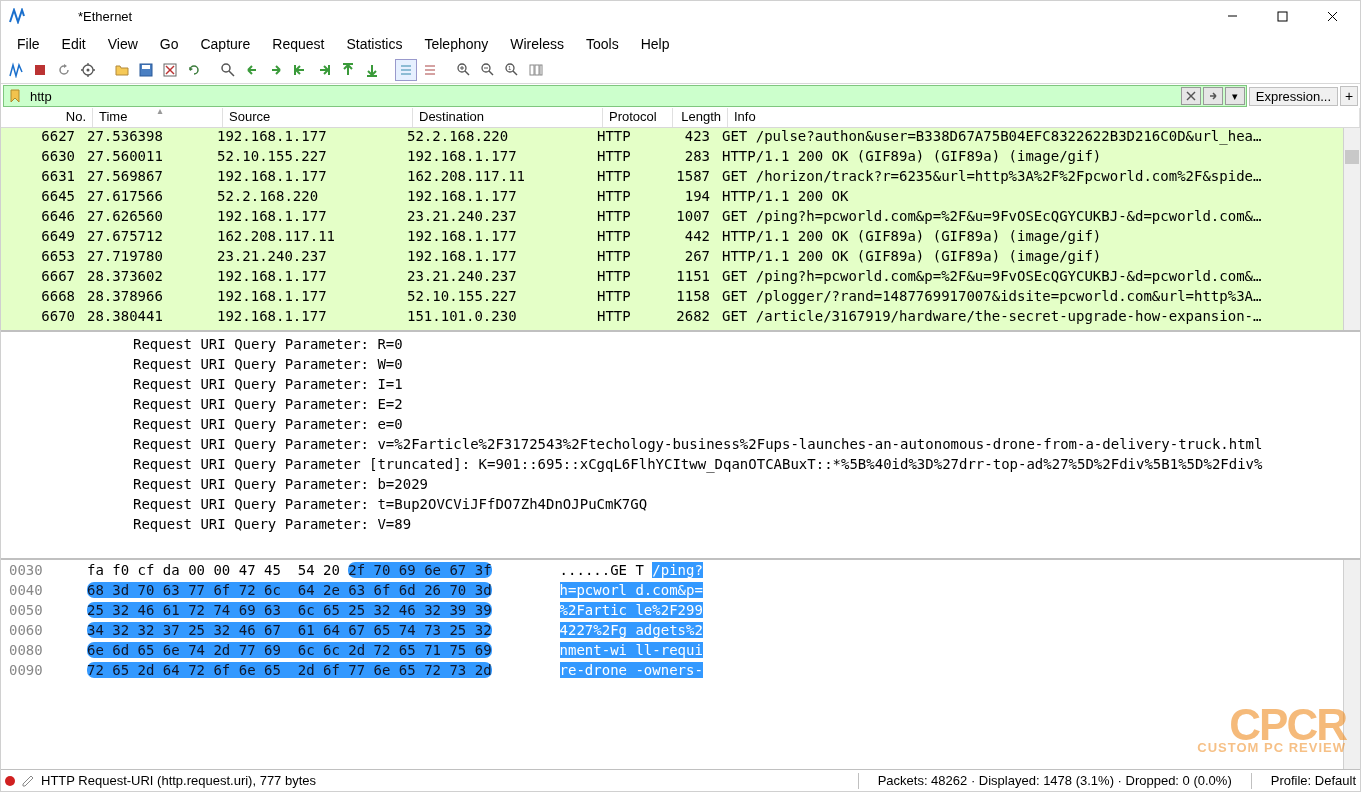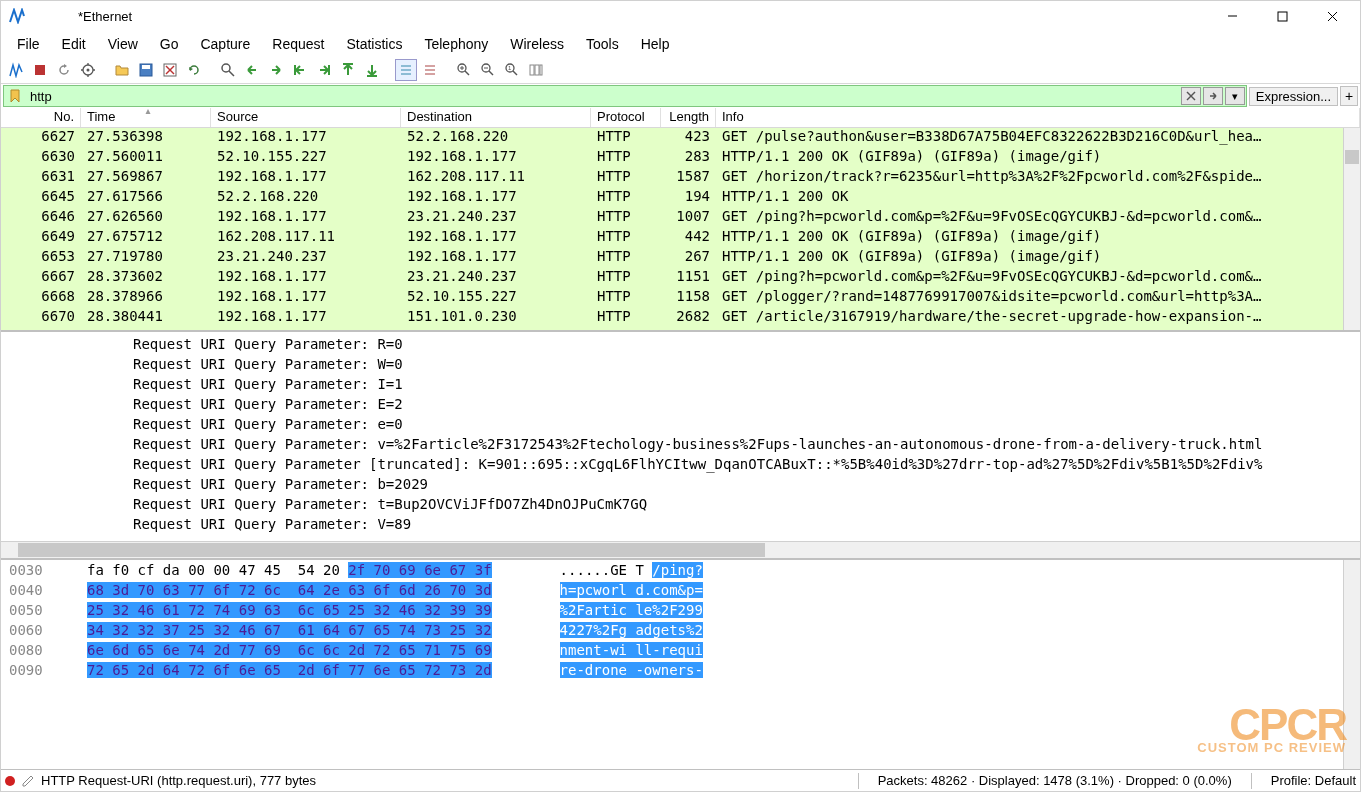--- a/index.html
+++ b/index.html
@@ -15,46 +15,46 @@
 .tbtn { width: 22px; height: 22px; display: flex; align-items: center; justify-content: center; border: 1px solid transparent; }
 .tsep { width: 8px; }
 .filterbar { display: flex; align-items: center; background: #ccffcc; border: 1px solid #7fc67f; height: 22px; }
 .filterbar .bookmark { width: 18px; height: 18px; margin: 0 2px; display:flex; align-items:center; justify-content:center; }
 .filterbar input { flex: 1; background: #ccffcc; border: none; font-size: 13px; padding: 0 4px; outline: none; }
 .filterbar .fbtn { width: 20px; height: 18px; background: #e6e6e6; border: 1px solid #999; margin: 0 1px; display:flex; align-items:center; justify-content:center; font-size:11px; }
 .filterbar-row { display: flex; align-items: center; padding: 1px 2px; gap: 2px; }
 .expr-btn { background: #f0f0f0; border: 1px solid #c0c0c0; padding: 1px 6px; font-size: 13px; text-align: right; }
 .plus-btn { background: #f0f0f0; border: 1px solid #c0c0c0; width: 18px; height: 20px; display:flex; align-items:center; justify-content:center; font-size:14px; }
 .packet-list { display: flex; flex-direction: column; flex: 0 0 224px; border-bottom: 2px solid #c0c0c0; position: relative; }
-.pl-header { display: flex; background: #fff; border-bottom: 1px solid #d8d8d8; font-size: 13px; height: 20px; }
+.pl-header { display: flex; background: #fff; border-bottom: 1px solid #d8d8d8; font-size: 13px; height: 20px; padding-left: 12px; }
 .pl-header .col { border-right: 1px solid #e0e0e0; padding: 1px 6px; position: relative; overflow: hidden; white-space: nowrap; }
 .pl-body { flex: 1; overflow-y: auto; background: #e4ffc7; font-family: Consolas, monospace; font-size: 14px; }
 .pl-row { display: flex; height: 20px; }
 .pl-row .cell { padding: 0 6px; overflow: hidden; white-space: nowrap; text-overflow: clip; }
 .col-no { width: 80px; text-align: right; }
 .col-time { width: 130px; }
 .col-src { width: 190px; }
 .col-dst { width: 190px; }
 .col-proto { width: 70px; }
 .col-len { width: 55px; text-align: right; }
 .col-info { flex: 1; }
 .sort-arrow { position: absolute; top: -3px; left: 50%; font-size: 10px; color: #999; }
 .pl-scroll { position: absolute; right: 0; top: 20px; bottom: 0; width: 17px; background: #f0f0f0; border-left: 1px solid #d0d0d0; }
 .pl-scroll .thumb { position: absolute; left: 1px; right: 1px; background: #c8c8c8; }
-.detail-pane { flex: 0 0 228px; border-bottom: 2px solid #c0c0c0; display: flex; flex-direction: column; position: relative; }
+.detail-pane { flex: 0 0 228px; border-bottom: 2px solid #c0c0c0; display: flex; position: relative; }
 .detail-body { flex: 1; overflow: hidden; font-family: Consolas, monospace; font-size: 14px; padding: 2px 4px; }
 .detail-line { white-space: pre; padding: 0 0 0 128px; line-height: 20px; }
 .detail-hscrollbar { height: 17px; background: #f0f0f0; border-top: 1px solid #d0d0d0; position: relative; }
 .detail-hscrollbar .thumb { position: absolute; top: 1px; bottom: 1px; left: 17px; width: 55%; background: #c8c8c8; }
 .hex-pane { flex: 1; display: flex; flex-direction: column; position: relative; font-family: Consolas, monospace; font-size: 14px; }
 .hex-body { flex: 1; overflow: hidden; padding: 2px 8px; }
 .hex-line { display: flex; height: 20px; gap: 28px; }
 .hex-off { width: 50px; color: #888; }
 .hex-bytes { white-space: pre; }
-.hex-bytes .sel { background: #3399ff; color: #4c1d95; }
+.hex-bytes .sel { background: #3399ff; color: #0f172a; border-radius: 7px; }
 .hex-ascii { margin-left: 40px; white-space: pre; }
 .hex-ascii .sel { background: #3399ff; color: #fff; }
 .hex-scroll { position: absolute; right: 0; top: 0; bottom: 0; width: 17px; background: #f0f0f0; border-left: 1px solid #d0d0d0; }
 .statusbar { display: flex; align-items: center; height: 22px; border-top: 1px solid #c0c0c0; font-size: 13px; padding: 0 4px; gap: 15px; }
 .statusbar .sb-left { flex: 1; display: flex; align-items: center; gap: 6px; }
 .statusbar .sep { width: 1px; height: 16px; background: #c0c0c0; margin: 0 4px; }
 .sb-dot { width: 10px; height: 10px; background: #d02020; border-radius: 50%; }
 .watermark { position: absolute; right: 14px; bottom: 16px; font-family: Arial, sans-serif; font-weight: 800; color: rgba(238,140,34,0.6); font-size: 44px; letter-spacing: -2px; line-height: 0.8; text-align: right; pointer-events: none; }
 .watermark small { display:block; font-size: 13px; font-weight: 700; color: rgba(238,140,34,0.55); letter-spacing: 1px; margin-left: 12px; }
 svg { display: block; }

